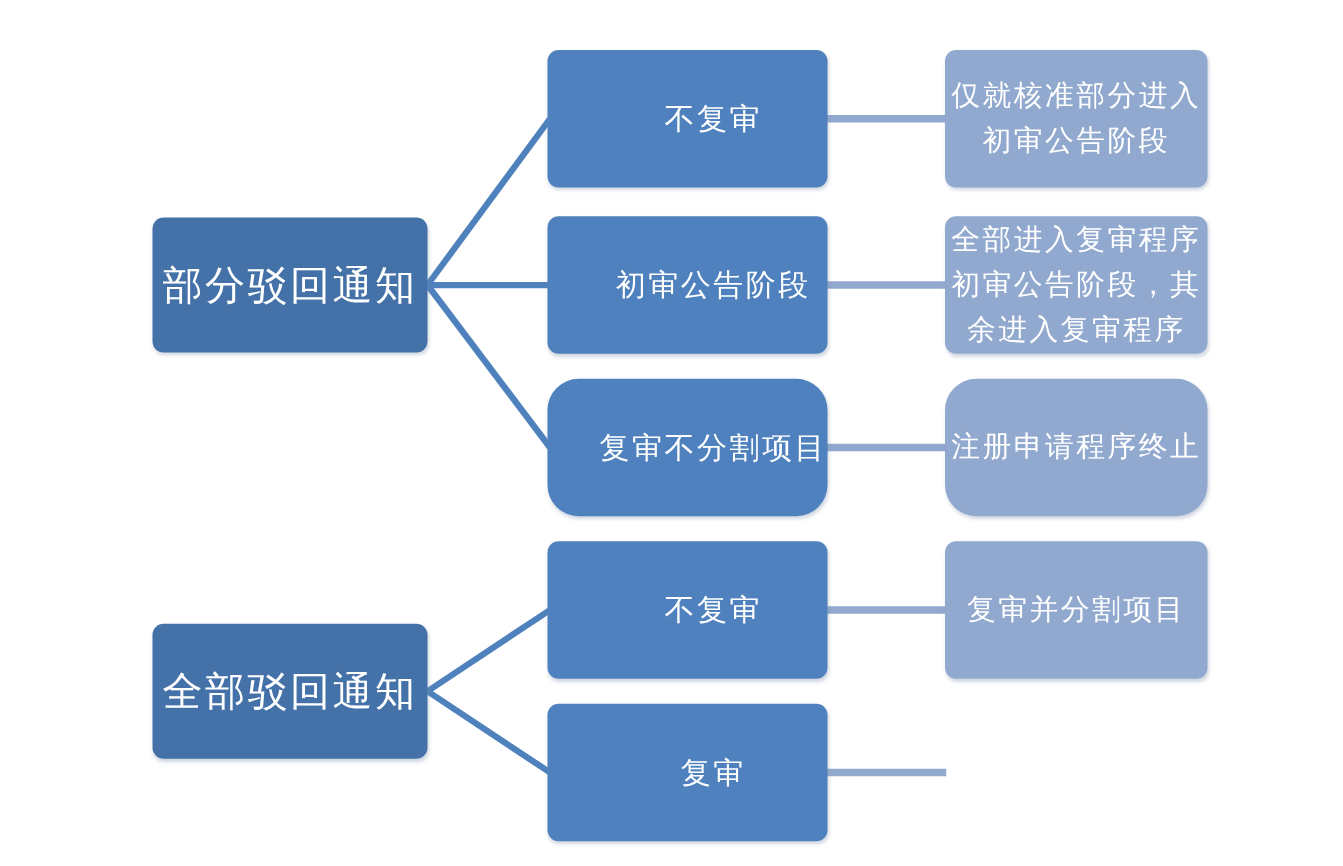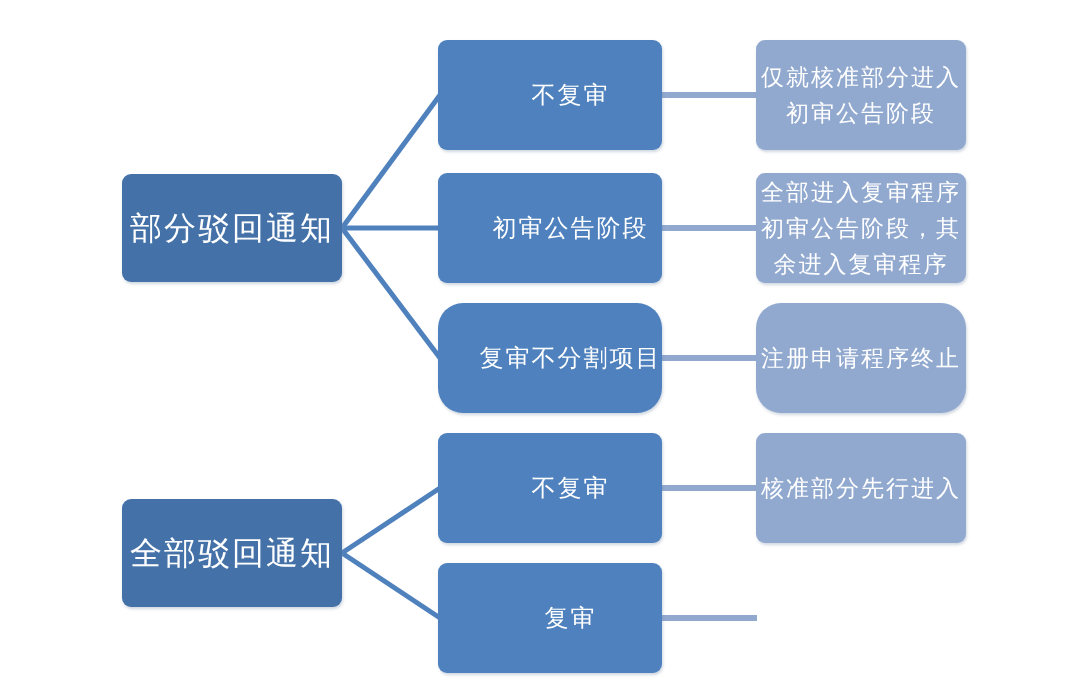--- a/index.html
+++ b/index.html
@@ -101,15 +101,15 @@
   <div class="node level2 mid-row row-3">复审不分割项目</div>
   <div class="node level2 mid-row row-4">不复审</div>
   <div class="node level2 mid-row row-5">复审</div>
 
   <div class="node level3 out-row row-1">仅就核准部分进入
 初审公告阶段</div>
   <div class="node level3 out-row row-2">全部进入复审程序
 初审公告阶段，其
 余进入复审程序</div>
   <div class="node level3 out-row row-3">注册申请程序终止</div>
-  <div class="node level3 out-row row-4">核准部分先行进入</div>
+  <div class="node level3 out-row row-4">复审并分割项目</div>
 
 </div>
 
 </body></html>

